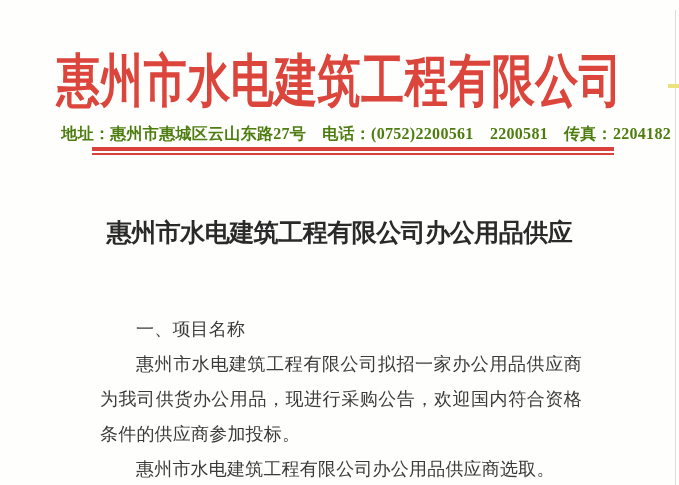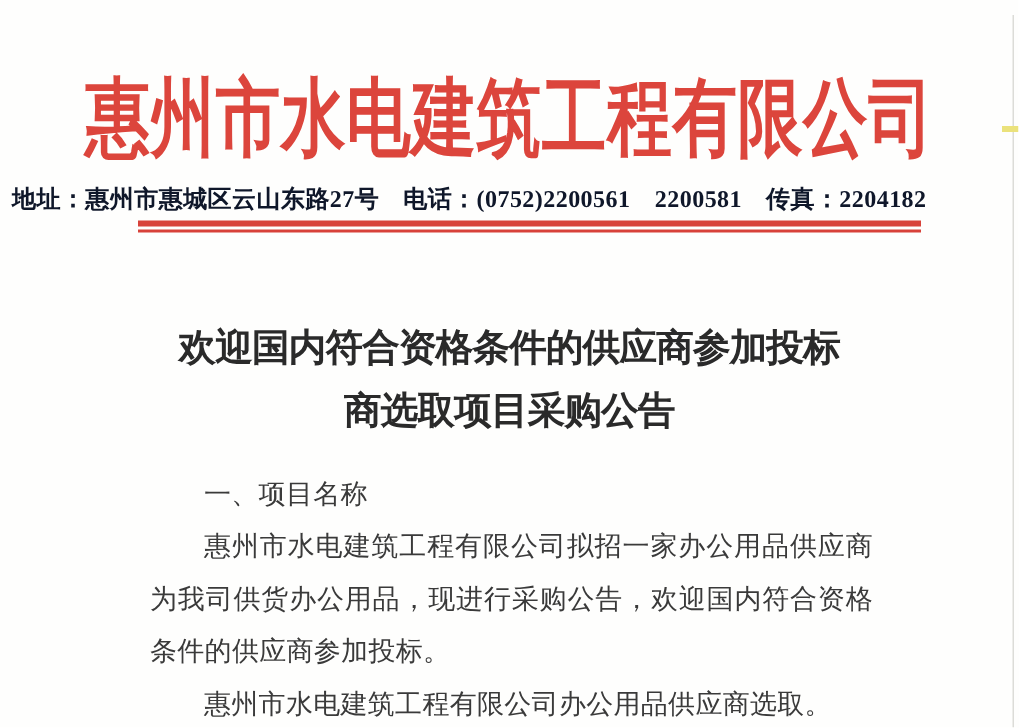--- a/index.html
+++ b/index.html
@@ -15,22 +15,22 @@
   
   .company-name {
     position: absolute; top: 52px; left: 0; right: 0;
     text-align: center; white-space: nowrap;
     color: #dc453c; font-size: 43px; font-weight: 700;
     letter-spacing: 0.5px; line-height: 1;
     transform: scaleY(1.32); transform-origin: 50% 0;
   }
   .contact-line {
     position: absolute; top: 124px; left: 0; right: 0;
-    text-align: left; white-space: nowrap;
-    color: #0f172a; font-size: 16px; font-weight: 700;
+    text-align: right; white-space: nowrap;
+    color: #4d7c0f; font-size: 16px; font-weight: 700;
     letter-spacing: 0.3px; line-height: 1.2;
   }
   .contact-line span { margin: 0 8px; }
   .rule {
     position: absolute; top: 147px; left: 92px; width: 522px;
   }
   .rule-thick { height: 4px; background: #d8423a; }
   .rule-thin  { height: 1.5px; background: #d8423a; margin-top: 2px; }
   
   .doc-title {
@@ -69,22 +69,21 @@
     </div>
 
     <div class="rule">
       <div class="rule-thick"></div>
       <div class="rule-thin"></div>
     </div>
   </header>
 
   <main>
     <h1 class="doc-title">
-      <span>欢迎国内符合资格条件的供应商参加投标</span>
-      <span>商选取项目采购公告</span>
+      <span>惠州市水电建筑工程有限公司办公用品供应</span>
     </h1>
 
     <div class="doc-body">
       <p>一、项目名称</p>
       <p>惠州市水电建筑工程有限公司拟招一家办公用品供应商为我司供货办公用品，现进行采购公告，欢迎国内符合资格条件的供应商参加投标。</p>
       <p>惠州市水电建筑工程有限公司办公用品供应商选取。</p>
     </div>
   </main>
 
   <div class="scan-edge"></div>

